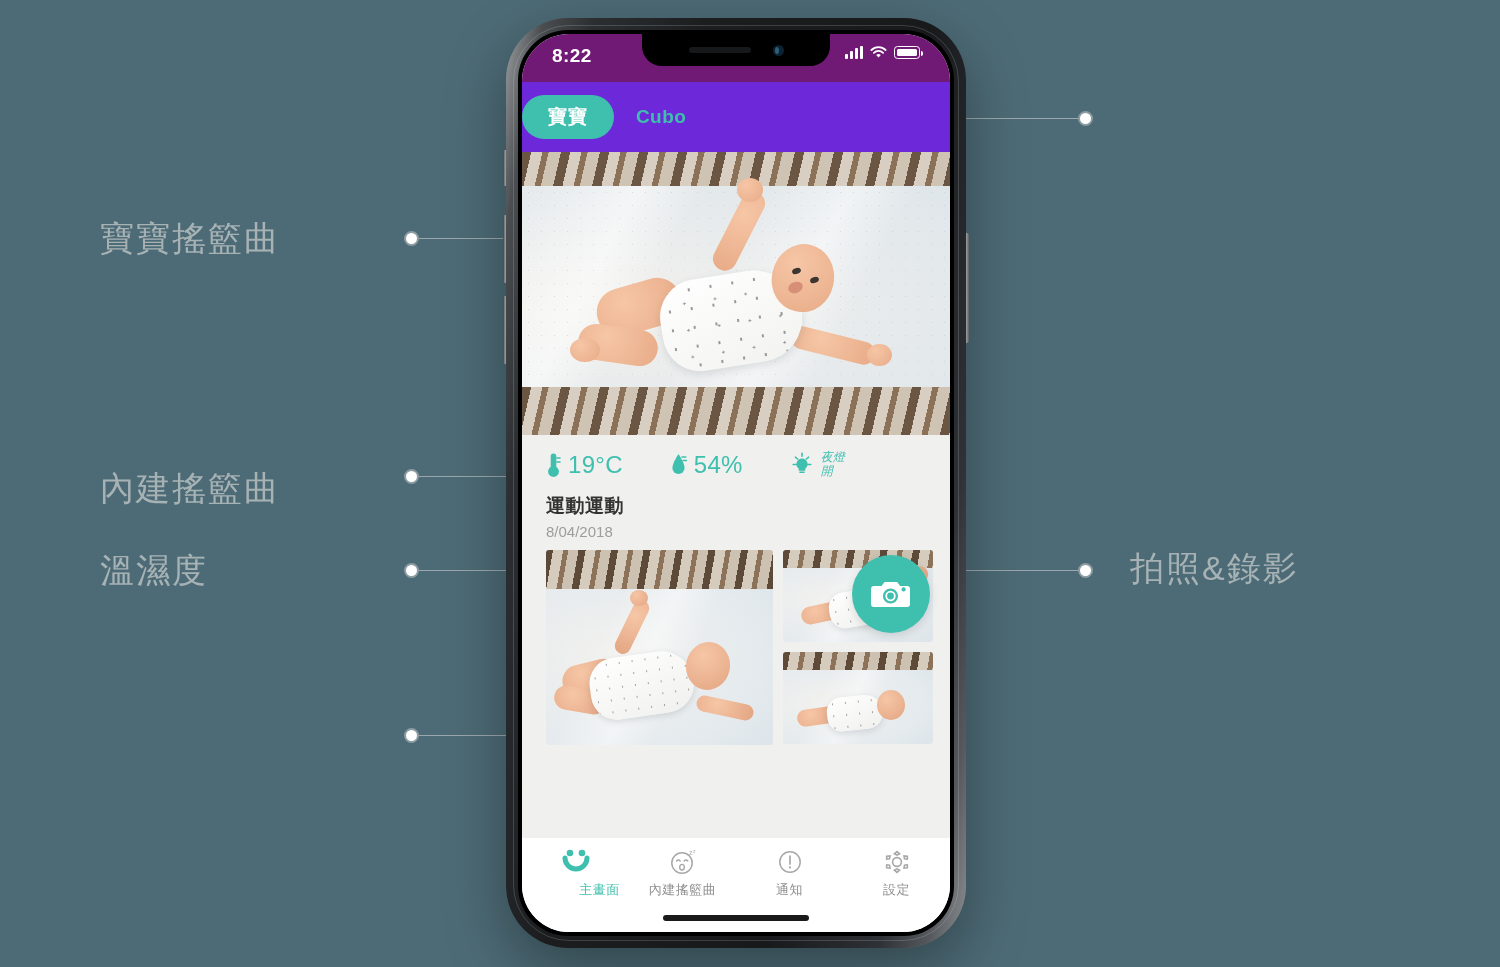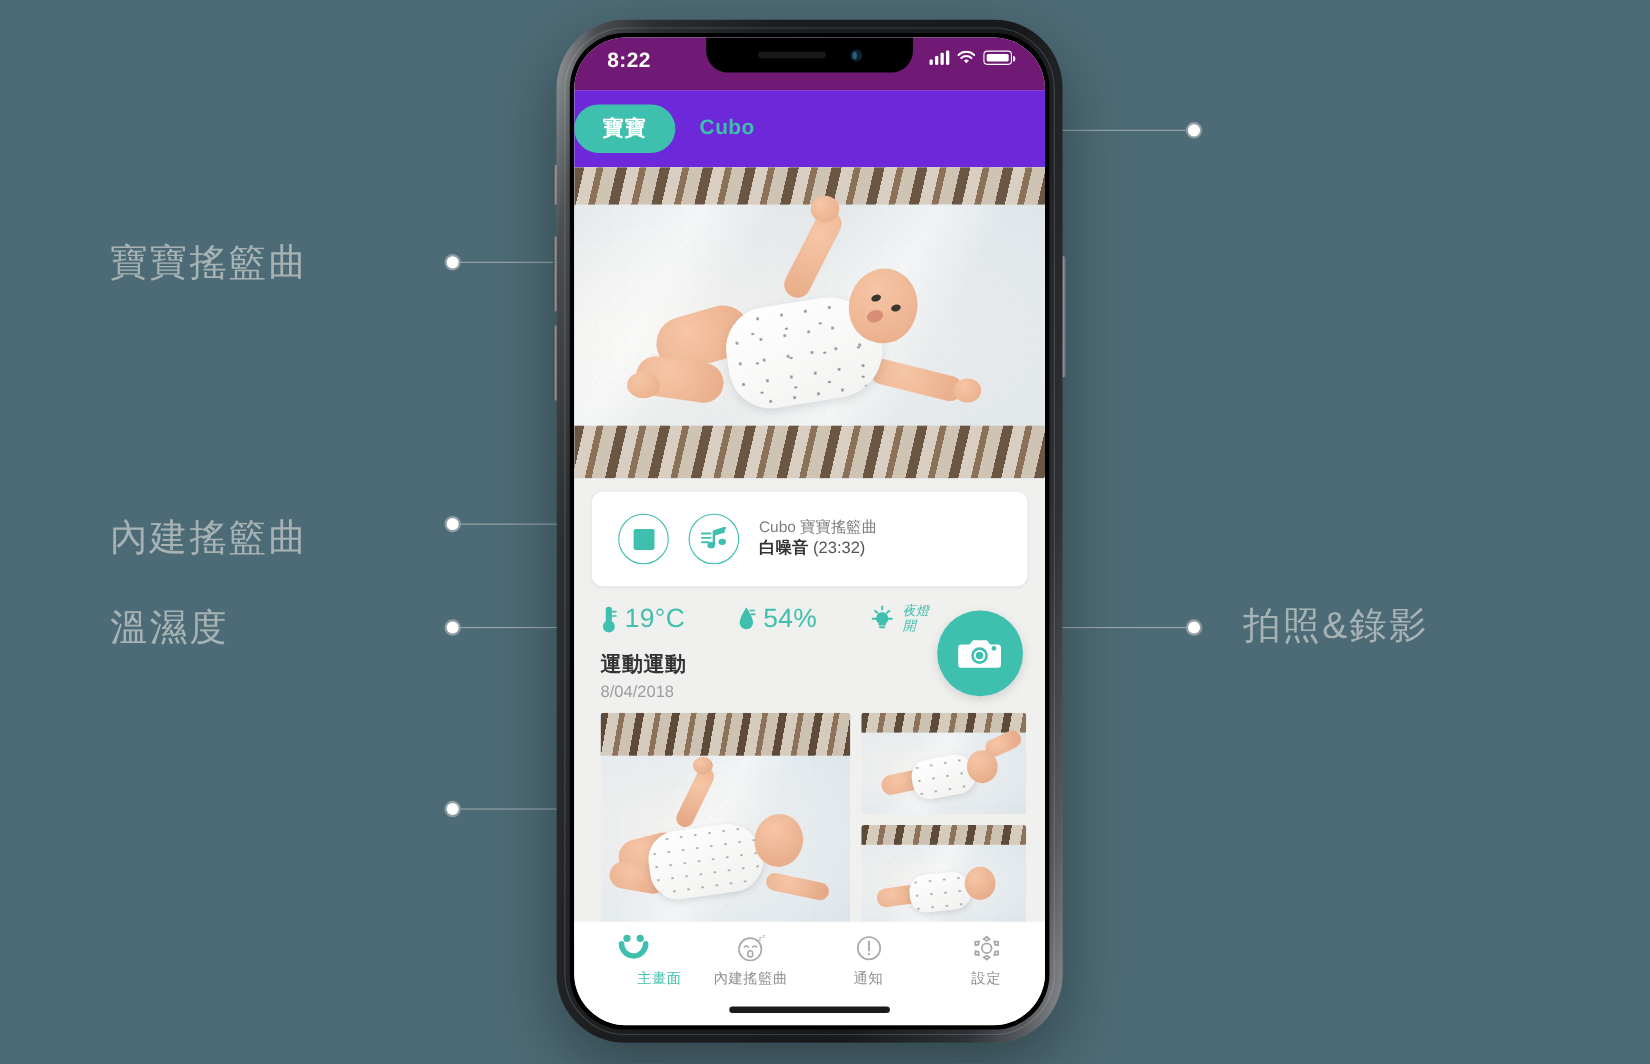--- a/index.html
+++ b/index.html
@@ -349,43 +349,20 @@
           <div class="baby skin" id="b-head"></div>
           <div id="b-face">
             <span class="eye" id="eye1"></span>
             <span class="eye" id="eye2"></span>
             <span id="mouth"></span>
           </div>
         </div>
 
         <div id="content">
 
-          <div id="music-card">
-            <div class="circ-btn">
-              <div id="stop-square"></div>
-            </div>
-            <div class="circ-btn">
-              <svg width="26" height="24" viewBox="0 0 26 24">
-                <line x1="2" y1="7" x2="10" y2="7" stroke="#3fbfae" stroke-width="1.7" stroke-linecap="round"></line>
-                <line x1="2" y1="11" x2="10" y2="11" stroke="#3fbfae" stroke-width="1.7" stroke-linecap="round"></line>
-                <line x1="2" y1="15" x2="8" y2="15" stroke="#3fbfae" stroke-width="1.7" stroke-linecap="round"></line>
-                <path d="M23 2 L13 5 L13 17" stroke="#3fbfae" stroke-width="2.2" fill="none" stroke-linejoin="round" stroke-linecap="round"></path>
-                <ellipse cx="10.5" cy="17.6" rx="3.4" ry="2.9" fill="#3fbfae"></ellipse>
-                <ellipse cx="20.6" cy="14.6" rx="3.4" ry="2.9" fill="#3fbfae"></ellipse>
-                <path d="M13 5 L23 2 L23 6 L13 9 Z" fill="#3fbfae"></path>
-              </svg>
-            </div>
-            <div id="music-text">
-              <div id="m-line1">Cubo 寶寶搖籃曲</div>
-              <div id="m-line2">
-                <b>白噪音</b>
-                <span>(23:32)</span>
-              </div>
-            </div>
-          </div>
 
           <div id="sensors">
             <div class="sensor">
               <svg width="15" height="26" viewBox="0 0 15 26">
                 <circle cx="7.5" cy="19.5" r="5.4" fill="#3fbfae"></circle>
                 <rect x="4.7" y="1.5" width="5.6" height="16" rx="2.8" fill="#3fbfae"></rect>
                 <line x1="10.8" y1="6" x2="14" y2="6" stroke="#3fbfae" stroke-width="1.5" stroke-linecap="round"></line>
                 <line x1="10.8" y1="10" x2="14" y2="10" stroke="#3fbfae" stroke-width="1.5" stroke-linecap="round"></line>
               </svg>
               <span class="val">19°C</span>

